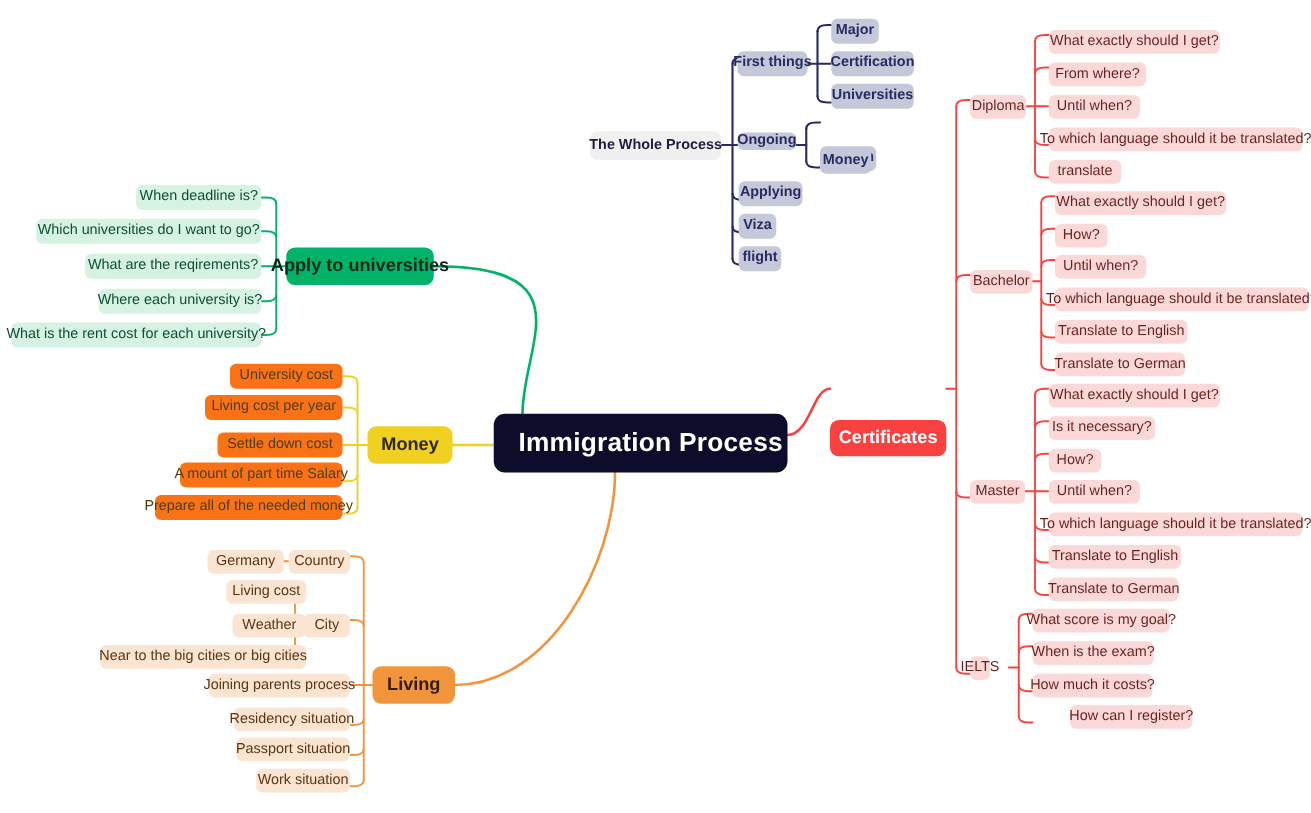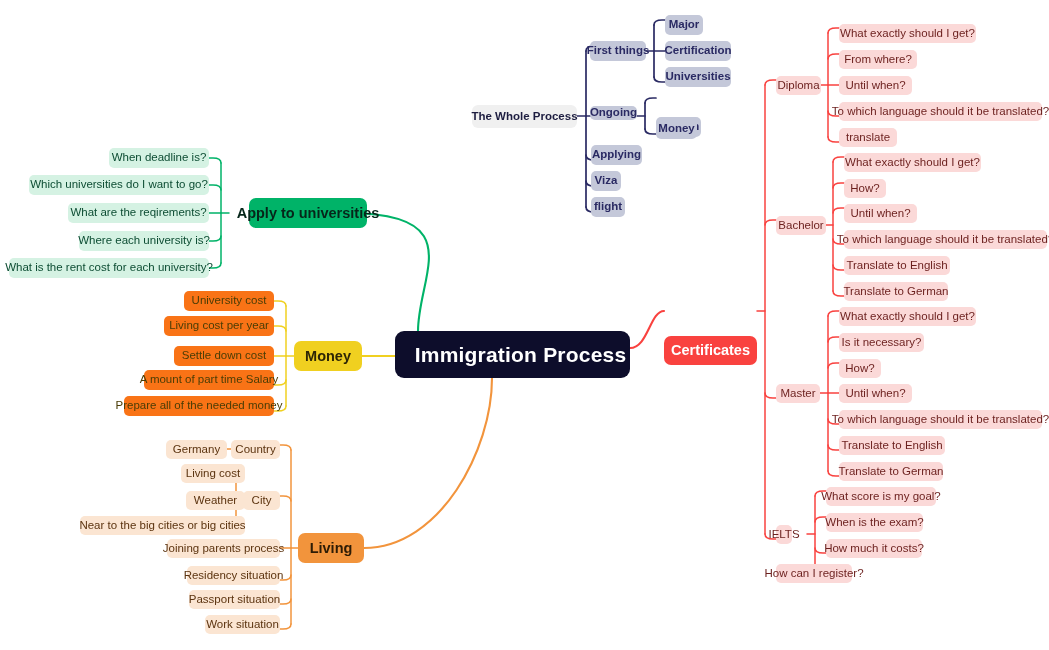--- a/index.html
+++ b/index.html
@@ -226,21 +226,21 @@
       <path d="M 645 103 L 645 129"></path>
       <path d="M 645 103 C 645 99 648 98 653 98 L 656 98"></path>
       <path d="M 645 129 C 645 133 648 134 653 134 L 656 134"></path>
     </g>
   </svg>
 
   <div class="node n-root" style="left:395px; top:331px; width:235px; height:47px;padding-left:32px;">
     <span class="label">Immigration Process</span>
   </div>
 
-  <div class="node n-main green" style="left:229px; top:198px; width:118px; height:30px;margin-left:20px;">
+  <div class="node n-main green" style="left:229px; top:198px; width:118px; height:30px;">
     <span class="label">Apply to universities</span>
   </div>
 
   <div class="node leaf green" style="left:109px; top:148px; width:100px; height:20px;">
     <span class="label">When deadline is?</span>
   </div>
   <div class="node leaf green" style="left:29px; top:175px; width:180px; height:20px;">
     <span class="label">Which universities do I want to go?</span>
   </div>
   <div class="node leaf green" style="left:68px; top:203px; width:141px; height:20px;">
@@ -385,21 +385,21 @@
   </div>
   <div class="node leaf red" style="left:826px; top:487px; width:110px; height:19px;">
     <span class="label">What score is my goal?</span>
   </div>
   <div class="node leaf red" style="left:826px; top:513px; width:97px; height:19px;">
     <span class="label">When is the exam?</span>
   </div>
   <div class="node leaf red" style="left:826px; top:539px; width:96px; height:19px;">
     <span class="label">How much it costs?</span>
   </div>
-  <div class="node leaf red" style="left:776px; top:564px; width:76px; height:19px;">
+  <div class="node leaf red" style="left:856px; top:564px; width:98px; height:19px;">
     <span class="label">How can I register?</span>
   </div>
 
   <div class="node n-proc-root" style="left:472px; top:105px; width:105px; height:23px;">
     <span class="label">The Whole Process</span>
   </div>
 
   <div class="node n-proc" style="left:590px; top:41px; width:56px; height:20px;">
     <span class="label">First things</span>
   </div>

